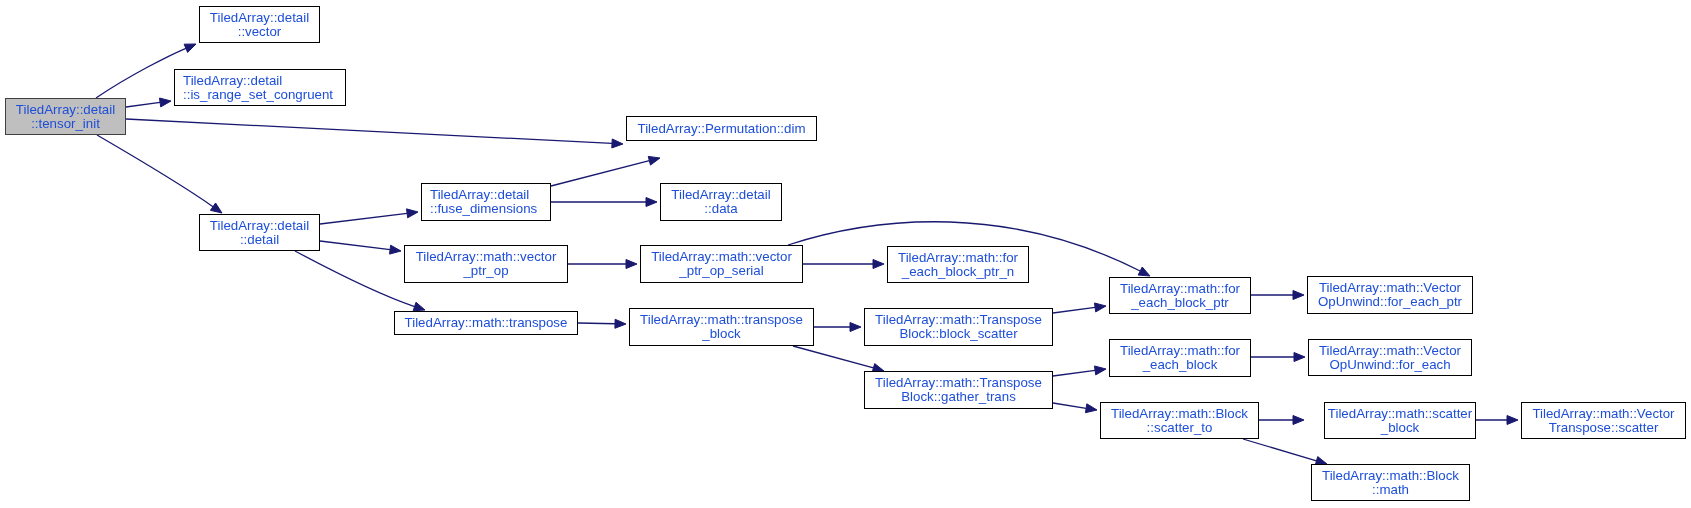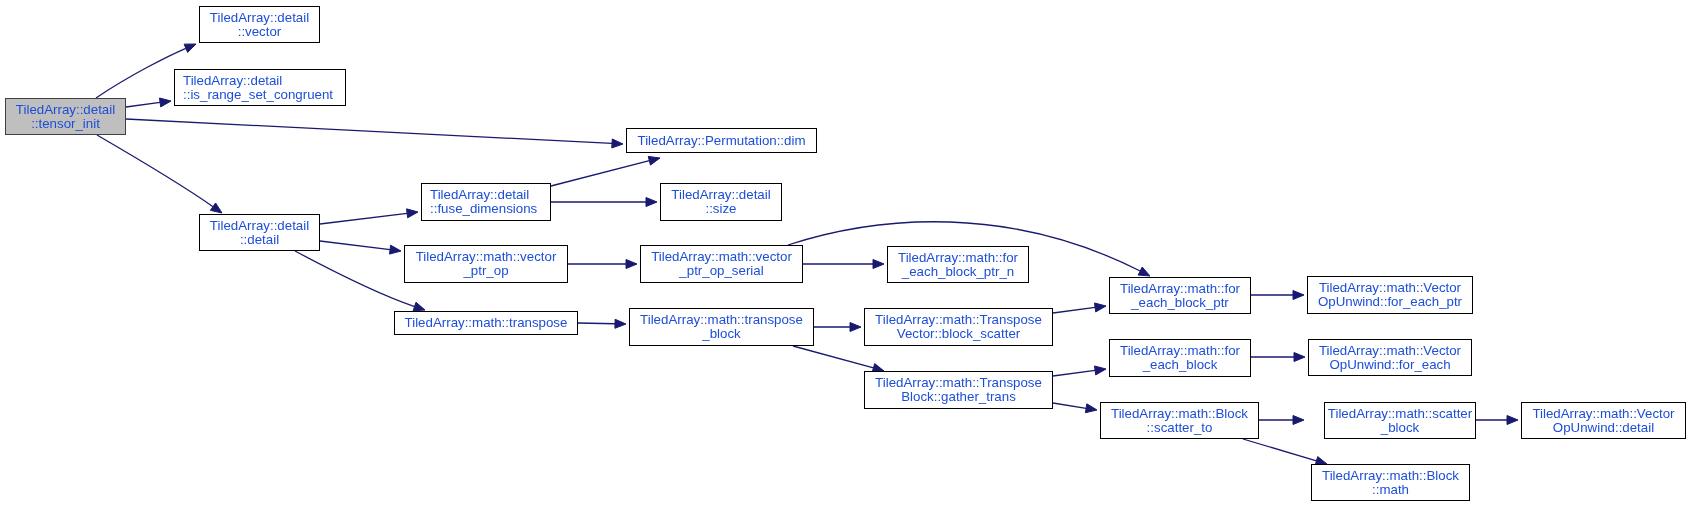--- a/index.html
+++ b/index.html
@@ -118,34 +118,34 @@
       <span>::tensor_init</span>
     </div>
     <div class="node center" style="left: 199px; top: 6px; width: 121px; height: 37px;">
       <span>TiledArray::detail</span>
       <span>::vector</span>
     </div>
     <div class="node left" style="left: 174px; top: 69px; width: 172px; height: 37px;">
       <span>TiledArray::detail</span>
       <span>::is_range_set_congruent</span>
     </div>
-    <div class="node center" style="left: 626px; top: 128px; width: 191px; height: 25px;">
+    <div class="node center" style="left: 626px; top: 116px; width: 191px; height: 25px;">
       <span>TiledArray::Permutation::dim</span>
     </div>
     <div class="node center" style="left: 199px; top: 214px; width: 121px; height: 37px;">
       <span>TiledArray::detail</span>
       <span>::detail</span>
     </div>
     <div class="node left" style="left: 421px; top: 183px; width: 130px; height: 38px;">
       <span>TiledArray::detail</span>
       <span>::fuse_dimensions</span>
     </div>
     <div class="node center" style="left: 660px; top: 183px; width: 122px; height: 38px;">
       <span>TiledArray::detail</span>
-      <span>::size</span>
+      <span>::data</span>
     </div>
     <div class="node center" style="left: 404px; top: 245px; width: 164px; height: 38px;">
       <span>TiledArray::math::vector</span>
       <span>_ptr_op</span>
     </div>
     <div class="node center" style="left: 640px; top: 245px; width: 163px; height: 38px;">
       <span>TiledArray::math::vector</span>
       <span>_ptr_op_serial</span>
     </div>
     <div class="node center" style="left: 887px; top: 246px; width: 142px; height: 37px;">
@@ -154,21 +154,21 @@
     </div>
     <div class="node center" style="left: 394px; top: 311px; width: 184px; height: 24px;">
       <span>TiledArray::math::transpose</span>
     </div>
     <div class="node center" style="left: 629px; top: 308px; width: 185px; height: 38px;">
       <span>TiledArray::math::transpose</span>
       <span>_block</span>
     </div>
     <div class="node center" style="left: 864px; top: 308px; width: 189px; height: 38px;">
       <span>TiledArray::math::Transpose</span>
-      <span>Vector::block_scatter</span>
+      <span>Block::block_scatter</span>
     </div>
     <div class="node center" style="left: 864px; top: 371px; width: 189px; height: 38px;">
       <span>TiledArray::math::Transpose</span>
       <span>Block::gather_trans</span>
     </div>
     <div class="node center" style="left: 1109px; top: 277px; width: 142px; height: 37px;">
       <span>TiledArray::math::for</span>
       <span>_each_block_ptr</span>
     </div>
     <div class="node center" style="left: 1109px; top: 339px; width: 142px; height: 38px;">
@@ -186,19 +186,19 @@
     <div class="node center" style="left: 1308px; top: 339px; width: 164px; height: 37px;">
       <span>TiledArray::math::Vector</span>
       <span>OpUnwind::for_each</span>
     </div>
     <div class="node center" style="left: 1324px; top: 402px; width: 152px; height: 37px;">
       <span>TiledArray::math::scatter</span>
       <span>_block</span>
     </div>
     <div class="node center" style="left: 1521px; top: 402px; width: 165px; height: 37px;">
       <span>TiledArray::math::Vector</span>
-      <span>OpUnwind::detail</span>
+      <span>Transpose::scatter</span>
     </div>
     <div class="node center" style="left: 1311px; top: 464px; width: 159px; height: 37px;">
       <span>TiledArray::math::Block</span>
       <span>::math</span>
     </div>
   </div>
 
 </body></html>

